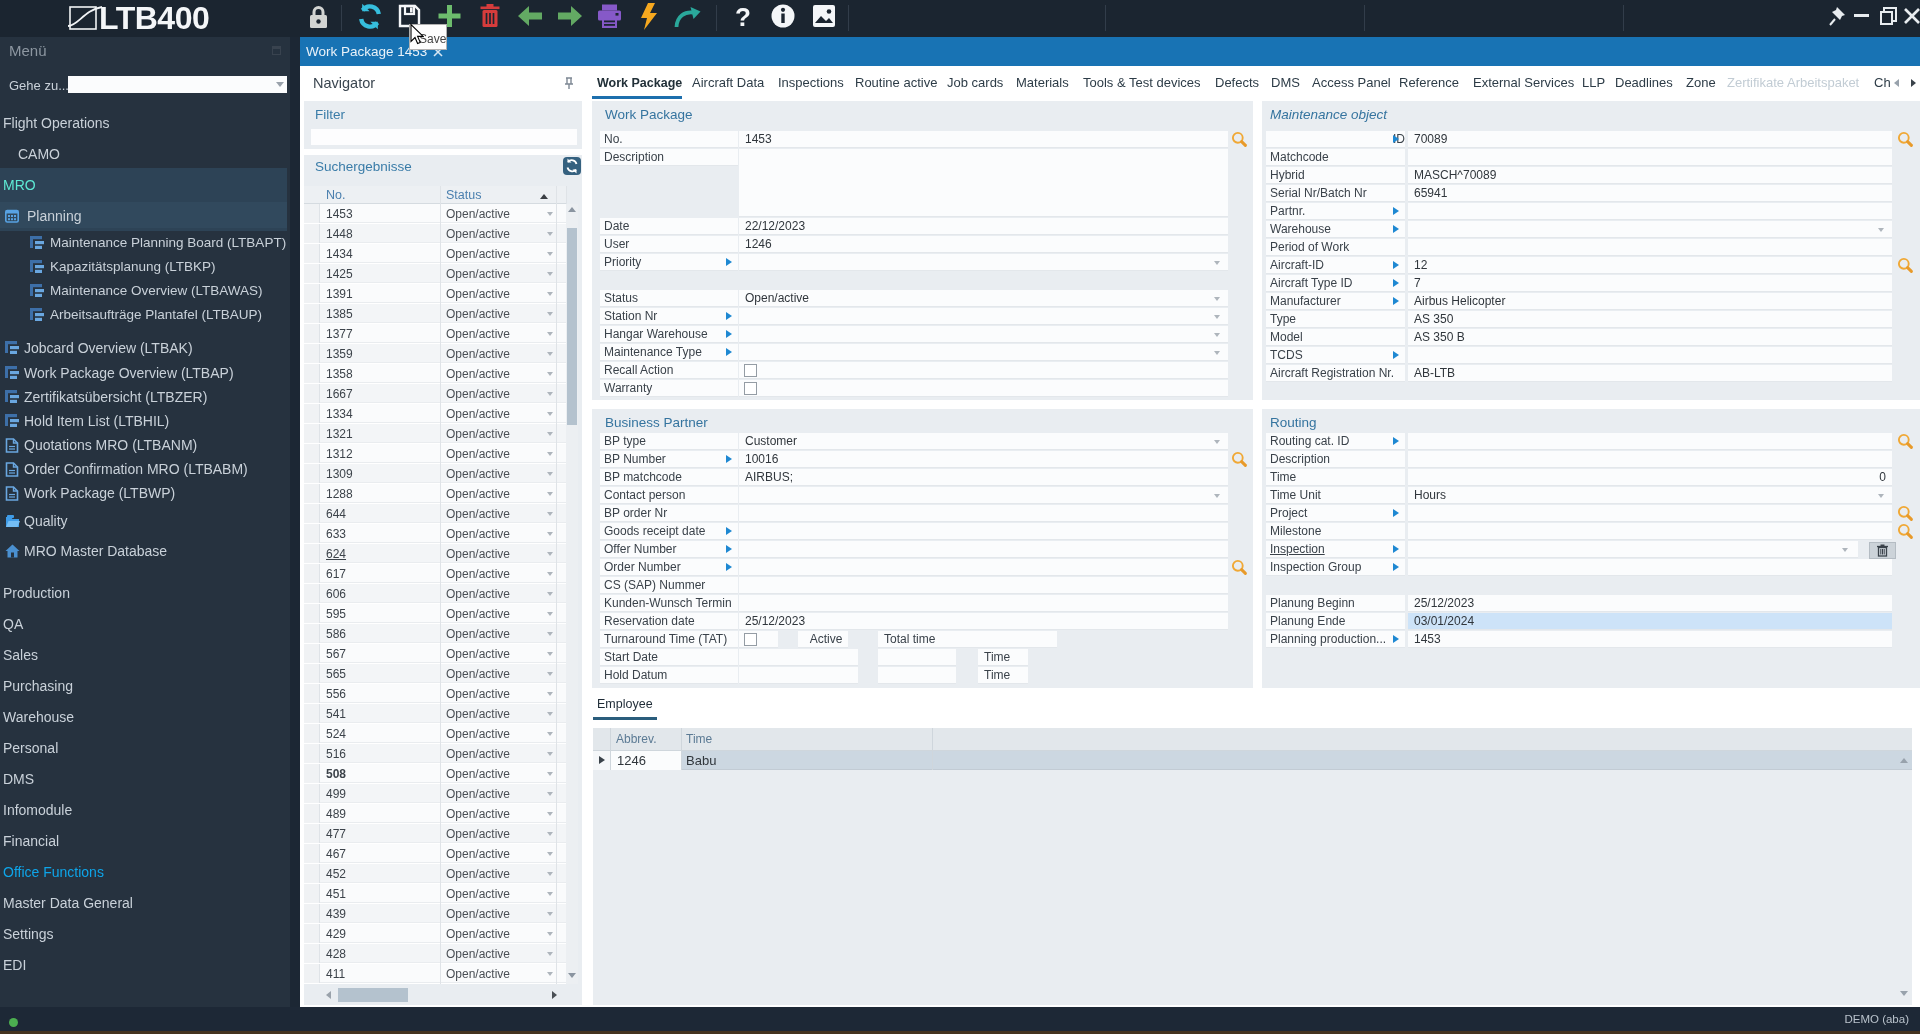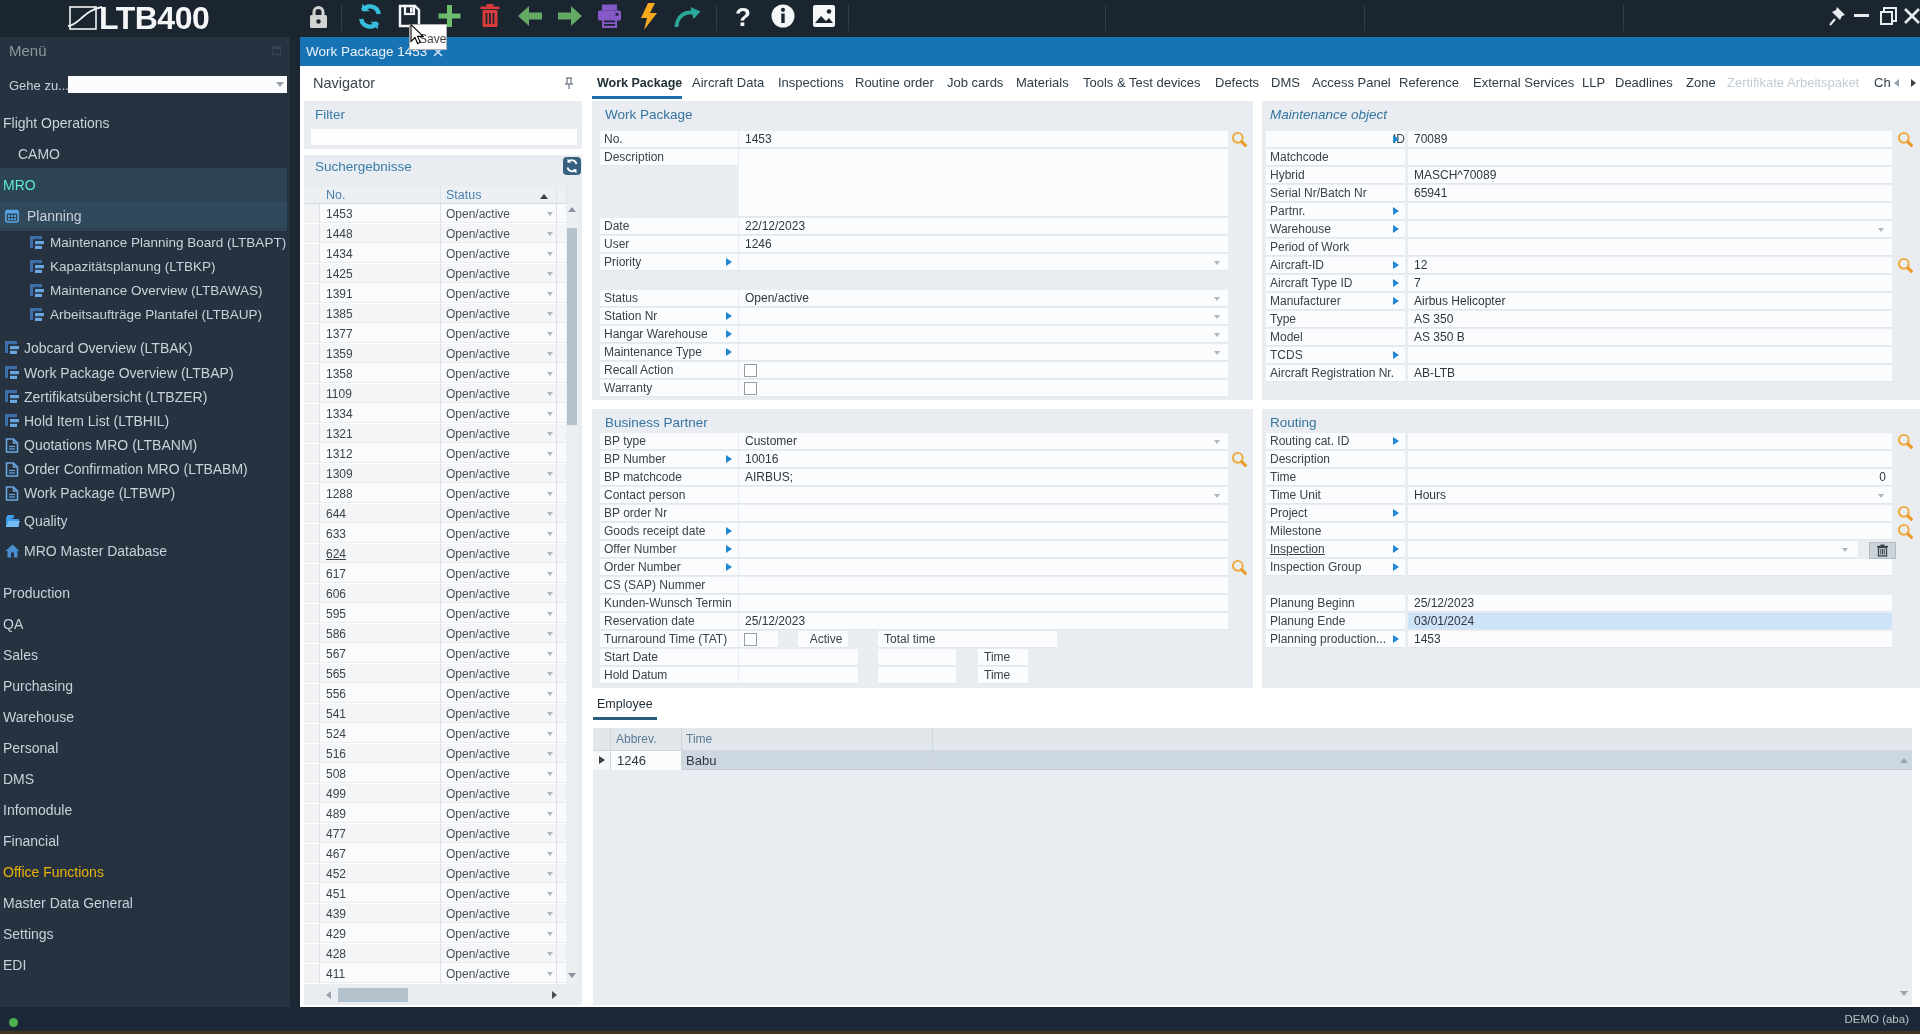--- a/index.html
+++ b/index.html
@@ -234,21 +234,21 @@
     <div class="mitem" style="top:502px;padding-left:24px;color:#c9d1d9;font-size:14px">MRO Master Database</div>
 <div class="mitem" style="top:544px;padding-left:3px;color:#c9d1d9;font-size:14px">Production</div>
 <div class="mitem" style="top:575px;padding-left:3px;color:#c9d1d9;font-size:14px">QA</div>
 <div class="mitem" style="top:606px;padding-left:3px;color:#c9d1d9;font-size:14px">Sales</div>
 <div class="mitem" style="top:637px;padding-left:3px;color:#c9d1d9;font-size:14px">Purchasing</div>
 <div class="mitem" style="top:668px;padding-left:3px;color:#c9d1d9;font-size:14px">Warehouse</div>
 <div class="mitem" style="top:699px;padding-left:3px;color:#c9d1d9;font-size:14px">Personal</div>
 <div class="mitem" style="top:730px;padding-left:3px;color:#c9d1d9;font-size:14px">DMS</div>
 <div class="mitem" style="top:761px;padding-left:3px;color:#c9d1d9;font-size:14px">Infomodule</div>
 <div class="mitem" style="top:792px;padding-left:3px;color:#c9d1d9;font-size:14px">Financial</div>
-<div class="mitem" style="top:823px;padding-left:3px;color:#eab308;font-size:14px">Office Functions</div>
+<div class="mitem" style="top:823px;padding-left:3px;color:#0ea5e9;font-size:14px">Office Functions</div>
 <div class="mitem" style="top:854px;padding-left:3px;color:#c9d1d9;font-size:14px">Master Data General</div>
 <div class="mitem" style="top:885px;padding-left:3px;color:#c9d1d9;font-size:14px">Settings</div>
 <div class="mitem" style="top:916px;padding-left:3px;color:#c9d1d9;font-size:14px">EDI</div>
 </div>
 <div id="sstrip"></div>
 <div id="tabstrip">
 <div class="abs" style="left:6px;top:0;height:29px;line-height:29px;font-size:13.5px;color:#eaf2f9;">Work Package 1453</div>
 <svg class="abs" style="left:133px;top:10px" width="10" height="10" viewBox="0 0 10 10">
       <g stroke="#d6e6f2" stroke-width="1.6">
         <line x1="1" y1="1" x2="9" y2="9"></line>
@@ -321,21 +321,21 @@
 <div class="abs" style="left:326px;top:344px;height:20px;line-height:20px;font-size:12px;color:#3c434a;">1359</div>
 <div class="abs" style="left:446px;top:344px;height:20px;line-height:20px;font-size:12px;color:#4a4f55;">Open/active</div>
 <div class="abs" style="left:547px;top:352px;width:0;height:0;border-top:4px solid #aeb5bc;border-left:3.5px solid transparent;border-right:3.5px solid transparent;"></div>
 <div class="abs" style="left:304px;top:364px;width:262px;height:19px;background:#fafbfc;border-bottom:1px solid #e9ecef;"></div>
 <div class="abs" style="left:304px;top:364px;width:16px;height:19px;background:#f0f2f4;border-right:1px solid #dfe3e7;"></div>
 <div class="abs" style="left:326px;top:364px;height:20px;line-height:20px;font-size:12px;color:#3c434a;">1358</div>
 <div class="abs" style="left:446px;top:364px;height:20px;line-height:20px;font-size:12px;color:#4a4f55;">Open/active</div>
 <div class="abs" style="left:547px;top:372px;width:0;height:0;border-top:4px solid #aeb5bc;border-left:3.5px solid transparent;border-right:3.5px solid transparent;"></div>
 <div class="abs" style="left:304px;top:384px;width:262px;height:19px;background:#f3f5f7;border-bottom:1px solid #e9ecef;"></div>
 <div class="abs" style="left:304px;top:384px;width:16px;height:19px;background:#f0f2f4;border-right:1px solid #dfe3e7;"></div>
-<div class="abs" style="left:326px;top:384px;height:20px;line-height:20px;font-size:12px;color:#3c434a;">1109</div>
+<div class="abs" style="left:326px;top:384px;height:20px;line-height:20px;font-size:12px;color:#3c434a;">1667</div>
 <div class="abs" style="left:446px;top:384px;height:20px;line-height:20px;font-size:12px;color:#4a4f55;">Open/active</div>
 <div class="abs" style="left:547px;top:392px;width:0;height:0;border-top:4px solid #aeb5bc;border-left:3.5px solid transparent;border-right:3.5px solid transparent;"></div>
 <div class="abs" style="left:304px;top:404px;width:262px;height:19px;background:#fafbfc;border-bottom:1px solid #e9ecef;"></div>
 <div class="abs" style="left:304px;top:404px;width:16px;height:19px;background:#f0f2f4;border-right:1px solid #dfe3e7;"></div>
 <div class="abs" style="left:326px;top:404px;height:20px;line-height:20px;font-size:12px;color:#3c434a;">1334</div>
 <div class="abs" style="left:446px;top:404px;height:20px;line-height:20px;font-size:12px;color:#4a4f55;">Open/active</div>
 <div class="abs" style="left:547px;top:412px;width:0;height:0;border-top:4px solid #aeb5bc;border-left:3.5px solid transparent;border-right:3.5px solid transparent;"></div>
 <div class="abs" style="left:304px;top:424px;width:262px;height:19px;background:#f3f5f7;border-bottom:1px solid #e9ecef;"></div>
 <div class="abs" style="left:304px;top:424px;width:16px;height:19px;background:#f0f2f4;border-right:1px solid #dfe3e7;"></div>
 <div class="abs" style="left:326px;top:424px;height:20px;line-height:20px;font-size:12px;color:#3c434a;">1321</div>
@@ -416,21 +416,21 @@
 <div class="abs" style="left:326px;top:724px;height:20px;line-height:20px;font-size:12px;color:#3c434a;">524</div>
 <div class="abs" style="left:446px;top:724px;height:20px;line-height:20px;font-size:12px;color:#4a4f55;">Open/active</div>
 <div class="abs" style="left:547px;top:732px;width:0;height:0;border-top:4px solid #aeb5bc;border-left:3.5px solid transparent;border-right:3.5px solid transparent;"></div>
 <div class="abs" style="left:304px;top:744px;width:262px;height:19px;background:#f3f5f7;border-bottom:1px solid #e9ecef;"></div>
 <div class="abs" style="left:304px;top:744px;width:16px;height:19px;background:#f0f2f4;border-right:1px solid #dfe3e7;"></div>
 <div class="abs" style="left:326px;top:744px;height:20px;line-height:20px;font-size:12px;color:#3c434a;">516</div>
 <div class="abs" style="left:446px;top:744px;height:20px;line-height:20px;font-size:12px;color:#4a4f55;">Open/active</div>
 <div class="abs" style="left:547px;top:752px;width:0;height:0;border-top:4px solid #aeb5bc;border-left:3.5px solid transparent;border-right:3.5px solid transparent;"></div>
 <div class="abs" style="left:304px;top:764px;width:262px;height:19px;background:#fafbfc;border-bottom:1px solid #e9ecef;"></div>
 <div class="abs" style="left:304px;top:764px;width:16px;height:19px;background:#f0f2f4;border-right:1px solid #dfe3e7;"></div>
-<div class="abs" style="left:326px;top:764px;height:20px;line-height:20px;font-size:12px;color:#3c434a;">508</div>
+<div class="abs" style="left:326px;top:764px;height:20px;line-height:20px;font-size:12px;color:#3c434a;font-weight:bold;">508</div>
 <div class="abs" style="left:446px;top:764px;height:20px;line-height:20px;font-size:12px;color:#4a4f55;">Open/active</div>
 <div class="abs" style="left:547px;top:772px;width:0;height:0;border-top:4px solid #aeb5bc;border-left:3.5px solid transparent;border-right:3.5px solid transparent;"></div>
 <div class="abs" style="left:304px;top:784px;width:262px;height:19px;background:#f3f5f7;border-bottom:1px solid #e9ecef;"></div>
 <div class="abs" style="left:304px;top:784px;width:16px;height:19px;background:#f0f2f4;border-right:1px solid #dfe3e7;"></div>
 <div class="abs" style="left:326px;top:784px;height:20px;line-height:20px;font-size:12px;color:#3c434a;">499</div>
 <div class="abs" style="left:446px;top:784px;height:20px;line-height:20px;font-size:12px;color:#4a4f55;">Open/active</div>
 <div class="abs" style="left:547px;top:792px;width:0;height:0;border-top:4px solid #aeb5bc;border-left:3.5px solid transparent;border-right:3.5px solid transparent;"></div>
 <div class="abs" style="left:304px;top:804px;width:262px;height:19px;background:#fafbfc;border-bottom:1px solid #e9ecef;"></div>
 <div class="abs" style="left:304px;top:804px;width:16px;height:19px;background:#f0f2f4;border-right:1px solid #dfe3e7;"></div>
 <div class="abs" style="left:326px;top:804px;height:20px;line-height:20px;font-size:12px;color:#3c434a;">489</div>
@@ -483,21 +483,21 @@
 <div class="abs" style="left:568px;top:207px;width:0;height:0;border-bottom:5px solid #8a94a0;border-left:4px solid transparent;border-right:4px solid transparent;"></div>
 <div class="abs" style="left:567px;top:228px;width:10px;height:197px;background:#b4c2ce;"></div>
 <div class="abs" style="left:568px;top:973px;width:0;height:0;border-top:5px solid #8a94a0;border-left:4px solid transparent;border-right:4px solid transparent;"></div>
 <div class="abs" style="left:304px;top:987px;width:262px;height:16px;background:#e9edf1;"></div>
 <div class="abs" style="left:326px;top:991px;width:0;height:0;border-right:5px solid #9aa2ab;border-top:4px solid transparent;border-bottom:4px solid transparent;"></div>
 <div class="abs" style="left:338px;top:988px;width:70px;height:14px;background:#b4c2ce;"></div>
 <div class="abs" style="left:552px;top:991px;width:0;height:0;border-left:5px solid #4a4f55;border-top:4px solid transparent;border-bottom:4px solid transparent;"></div>
 <div class="abs" style="left:597px;top:68px;height:30px;line-height:30px;font-size:12.5px;font-weight:bold;color:#223038;white-space:nowrap;">Work Package</div>
 <div class="abs" style="left:692px;top:68px;height:30px;line-height:30px;font-size:13px;color:#2d3c47;white-space:nowrap;">Aircraft Data</div>
 <div class="abs" style="left:778px;top:68px;height:30px;line-height:30px;font-size:13px;color:#2d3c47;white-space:nowrap;">Inspections</div>
-<div class="abs" style="left:855px;top:68px;height:30px;line-height:30px;font-size:13px;color:#2d3c47;white-space:nowrap;">Routine order</div>
+<div class="abs" style="left:855px;top:68px;height:30px;line-height:30px;font-size:13px;color:#2d3c47;white-space:nowrap;">Routine active</div>
 <div class="abs" style="left:947px;top:68px;height:30px;line-height:30px;font-size:13px;color:#2d3c47;white-space:nowrap;">Job cards</div>
 <div class="abs" style="left:1016px;top:68px;height:30px;line-height:30px;font-size:13px;color:#2d3c47;white-space:nowrap;">Materials</div>
 <div class="abs" style="left:1083px;top:68px;height:30px;line-height:30px;font-size:13px;color:#2d3c47;white-space:nowrap;">Tools &amp; Test devices</div>
 <div class="abs" style="left:1215px;top:68px;height:30px;line-height:30px;font-size:13px;color:#2d3c47;white-space:nowrap;">Defects</div>
 <div class="abs" style="left:1271px;top:68px;height:30px;line-height:30px;font-size:13px;color:#2d3c47;white-space:nowrap;">DMS</div>
 <div class="abs" style="left:1312px;top:68px;height:30px;line-height:30px;font-size:13px;color:#2d3c47;white-space:nowrap;">Access Panel</div>
 <div class="abs" style="left:1399px;top:68px;height:30px;line-height:30px;font-size:13px;color:#2d3c47;white-space:nowrap;">Reference</div>
 <div class="abs" style="left:1473px;top:68px;height:30px;line-height:30px;font-size:13px;color:#2d3c47;white-space:nowrap;">External Services</div>
 <div class="abs" style="left:1582px;top:68px;height:30px;line-height:30px;font-size:13px;color:#2d3c47;white-space:nowrap;">LLP</div>
 <div class="abs" style="left:1615px;top:68px;height:30px;line-height:30px;font-size:13px;color:#2d3c47;white-space:nowrap;">Deadlines</div>

